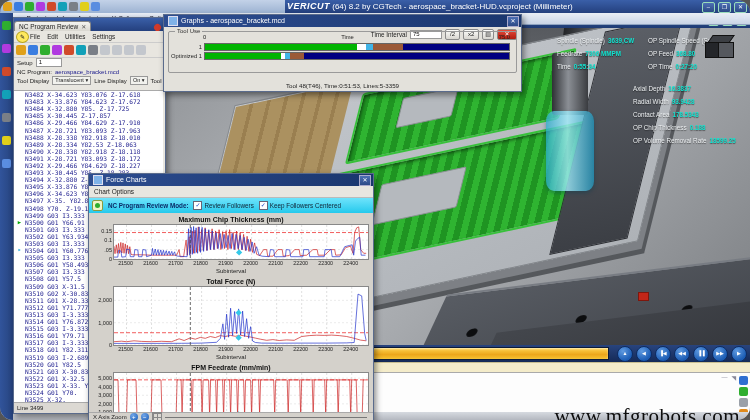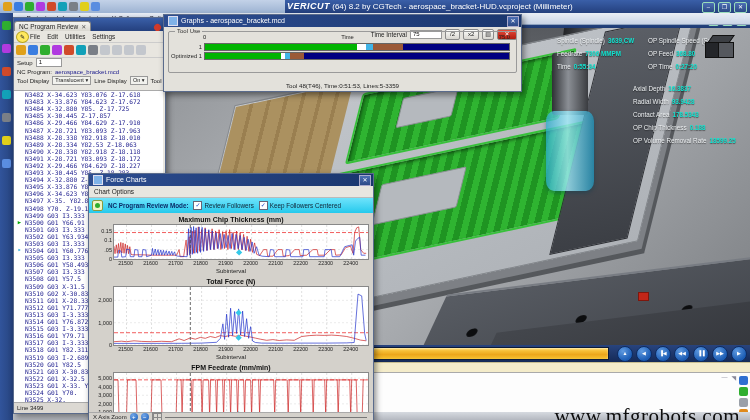--- a/index.html
+++ b/index.html
@@ -1,17 +1,17 @@
 <!DOCTYPE html>
 <html><head>
 <meta charset="utf-8">
 <style>
   html,body{margin:0;padding:0;background:#555;}
   #screen{position:relative;width:750px;height:420px;overflow:hidden;
-    font-family:"Liberation Sans","DejaVu Sans",sans-serif;background:#9a9da1;
+    font-family:"Liberation Sans","DejaVu Sans",sans-serif;background:#9a9da1;border-radius:13px;
     -webkit-font-smoothing:antialiased;}
   
   .titlebar{position:absolute;left:0;top:0;width:750px;height:13px;
     background:linear-gradient(#3a5fa8,#24407e);z-index:4;}
   .tb-left{position:absolute;left:0;top:0;width:285px;height:13px;
     background:linear-gradient(#c3d2e8,#9db3d2);display:flex;align-items:center;gap:2px;padding-left:3px;box-sizing:border-box;}
   .tbicon{width:9px;height:9px;border-radius:2px;font-size:6px;line-height:9px;text-align:center;color:#fff;flex:0 0 auto;}
   .app-title{position:absolute;left:287px;top:1px;color:#fff;font-size:8px;white-space:nowrap;}
   .app-title b{font-style:italic;letter-spacing:.5px;font-size:9px;}
   .winctrl{position:absolute;top:2px;right:3px;display:flex;gap:3px;z-index:9;}

